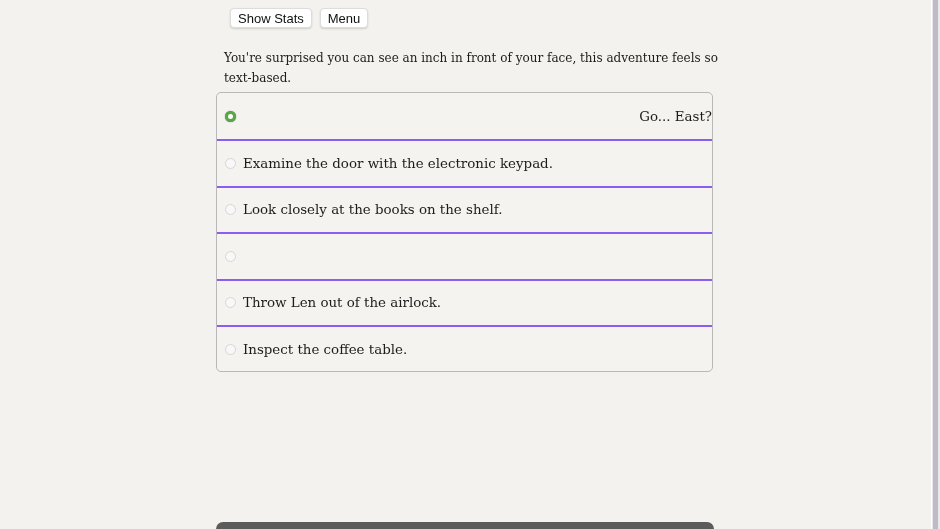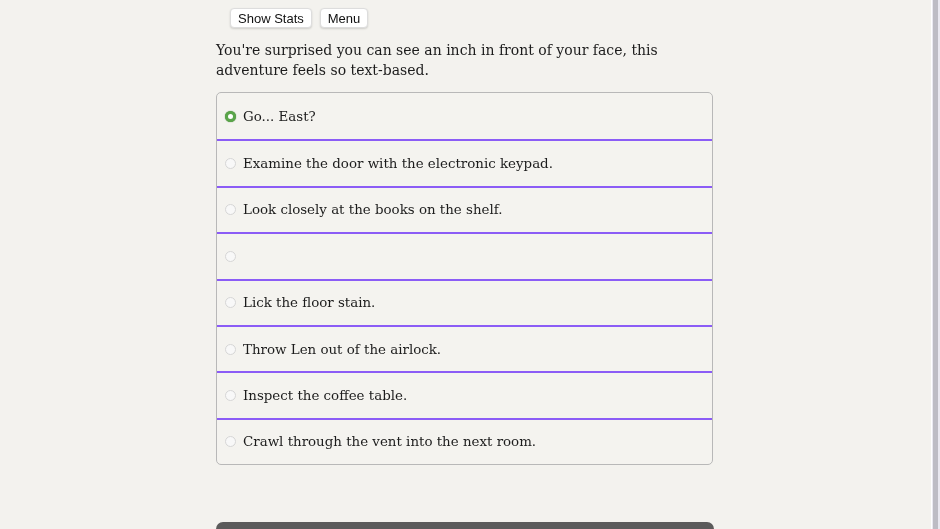--- a/index.html
+++ b/index.html
@@ -13,33 +13,33 @@
   .btn {
     font-family: "Liberation Sans", "DejaVu Sans", sans-serif;
     font-size: 13px; color: #111;
     background: #ffffff; border: 1px solid #ddd; border-radius: 4px;
     box-shadow: 0 1px 2px rgba(0,0,0,0.15);
     padding: 2px 7px; height: 20px; line-height: 15px; box-sizing: border-box;
     cursor: pointer;
   }
   .story {
     position: absolute; left: 216px; top: 40px; width: 500px;
-    font-size: 14px; line-height: 20px; margin: 0; color: #1c1c1c;
+    font-size: 12px; line-height: 20px; margin: 8px; color: #1c1c1c;
   }
   .choices {
     position: absolute; left: 216px; top: 92px; width: 497px;
     border: 1px solid #b8b8b8; border-radius: 5px; background: #f4f3ef;
     box-sizing: border-box;
   }
   .choice {
     height: 46.4px; display: flex; align-items: center;
     border-top: 2px solid #8b5cf6; box-sizing: border-box; padding-left: 8px;
     cursor: pointer;
   }
-  .choice:first-child { border-top: none; }
+  .choice:first-child { border-top: none; justify-content: space-between; }
   .radio {
     width: 11px; height: 11px; border-radius: 50%;
     border: 1px solid #d6d6d6; background: #f8f8f8; box-sizing: border-box;
     margin-right: 7px; flex: none;
   }
   .radio.checked {
     border: 3px solid #5aa54a; background: #ffffff;
     box-shadow: 0 0 1px #3d7a30;
   }
   .choice-label { font-size: 13.4px; color: #1c1c1c; }
@@ -76,33 +76,25 @@
   </div>
   <div class="choice">
     <span class="radio"></span>
     <span class="choice-label">Look closely at the books on the shelf.</span>
   </div>
   <div class="choice">
     <span class="radio"></span>
   </div>
   <div class="choice">
     <span class="radio"></span>
-    <span class="choice-label">Lick the floor stain.</span>
-  </div>
-  <div class="choice">
-    <span class="radio"></span>
     <span class="choice-label">Throw Len out of the airlock.</span>
   </div>
   <div class="choice">
     <span class="radio"></span>
     <span class="choice-label">Inspect the coffee table.</span>
-  </div>
-  <div class="choice">
-    <span class="radio"></span>
-    <span class="choice-label">Crawl through the vent into the next room.</span>
   </div>
 </div>
 
 <div class="next-bar"></div>
 
 <div class="scrollbar">
   <div class="scrollbar-thumb"></div>
 </div>
 
 </body></html>

